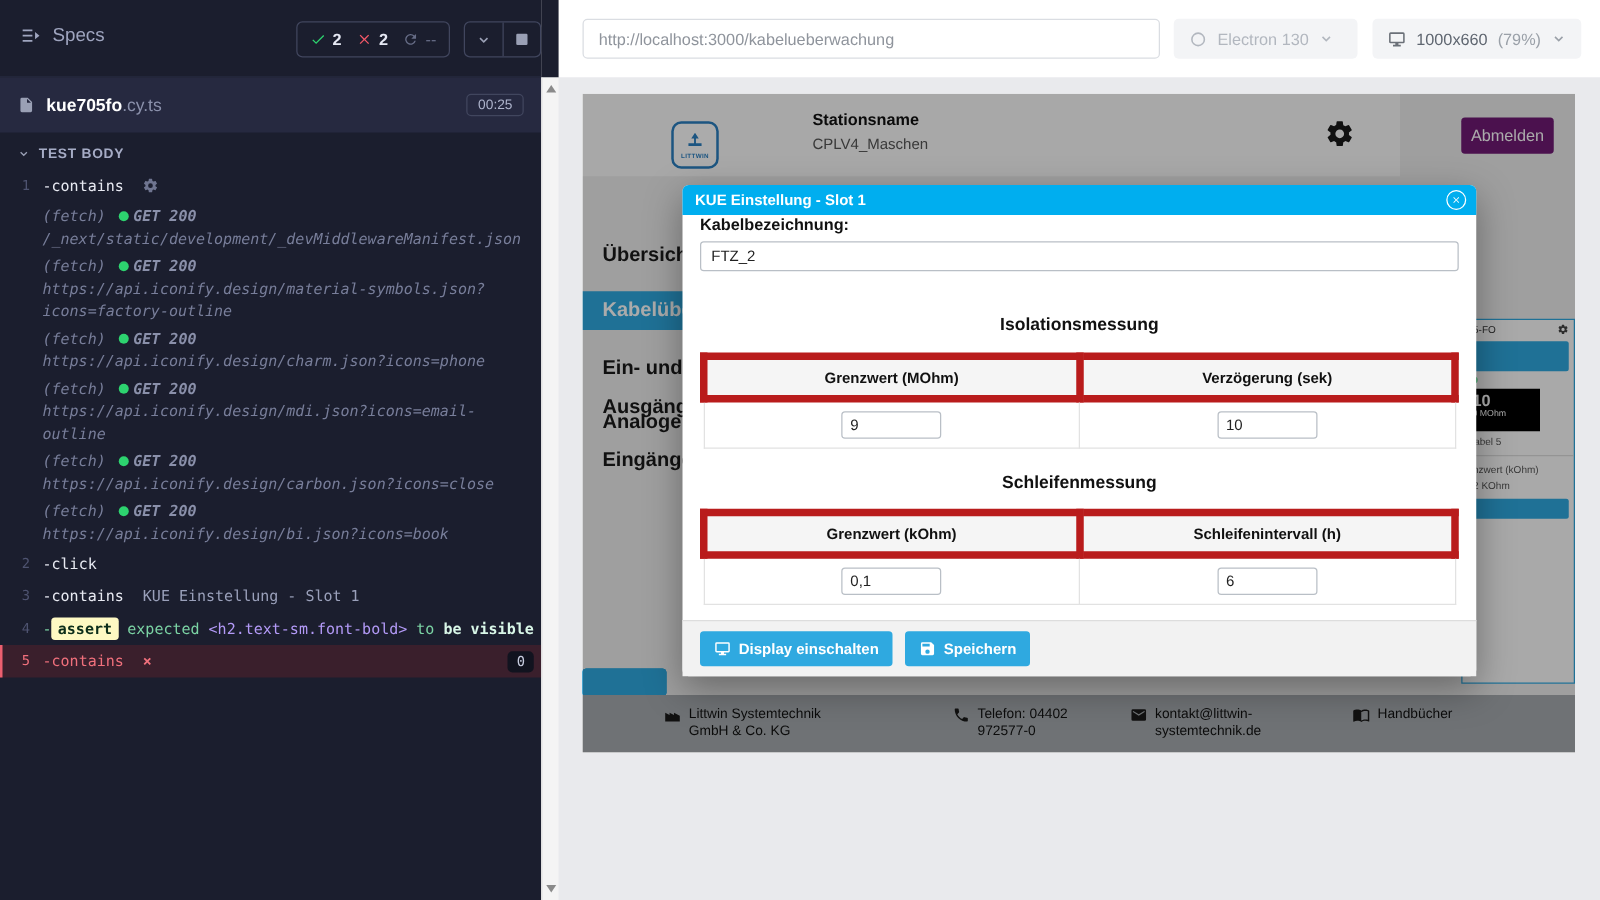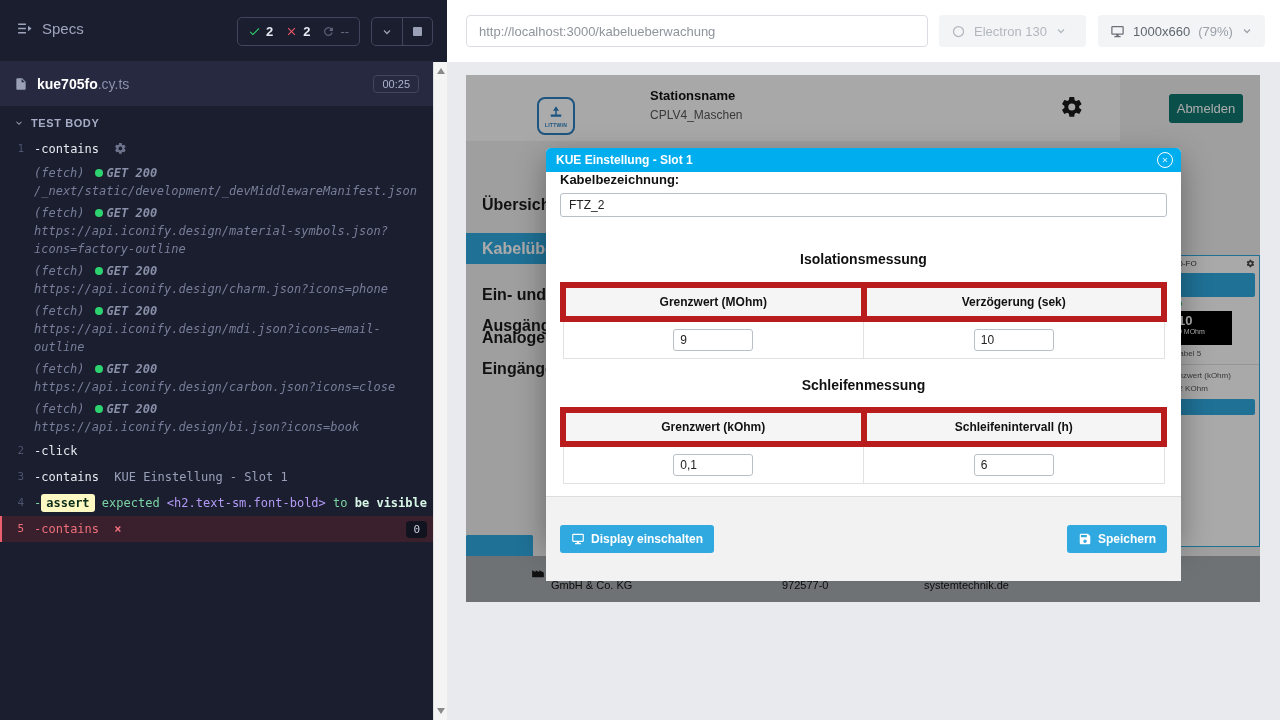--- a/index.html
+++ b/index.html
@@ -78,21 +78,21 @@
 
   
   .app-header { position:absolute; left:0; top:0; width:654px; height:66px; background:#fbfbfb; z-index:1; }
   .logo { position:absolute; left:71px; top:22px; width:38px; height:38px; background:#fff; border:2px solid #2a7fc1; border-radius:8px; display:flex; flex-direction:column; align-items:center; justify-content:center; gap:1px; }
   .logo svg { width:18px; height:16px; fill:#2a7fc1; }
   .logo span { font-size:5px; color:#2a7fc1; font-weight:bold; letter-spacing:.3px; }
   .station { position:absolute; left:184px; top:13px; }
   .station .lbl { font-size:13px; font-weight:bold; color:#111; }
   .station .val { font-size:12px; color:#555; margin-top:5px; }
   .hdr-gear { position:absolute; left:594px; top:20px; width:24px; height:24px; fill:#1a1a1a; cursor:pointer; }
-  .logout-btn { position:absolute; left:703px; top:19px; width:74px; height:29px; background:#0f766e; color:#fff; border:none; border-radius:3px; font-size:13px; font-family:"Liberation Sans",sans-serif; cursor:pointer; }
+  .logout-btn { position:absolute; left:703px; top:19px; width:74px; height:29px; background:#701a75; color:#fff; border:none; border-radius:3px; font-size:13px; font-family:"Liberation Sans",sans-serif; cursor:pointer; }
 
   .nav-item { position:absolute; left:0; width:150px; height:31px; line-height:31px; padding-left:16px; font-size:16px; font-weight:bold; color:#1a1a1a; z-index:1; cursor:pointer; }
   .nav-item.sel { background:#2fa9e0; color:#fff; }
 
   .right-panel { position:absolute; left:703px; top:180px; width:91px; height:292px; background:#fdfdfd; border:1px solid #2fa9e0; z-index:1; font-size:8px; color:#333; }
   .rp-head { display:flex; align-items:center; justify-content:space-between; padding:3px 4px; }
   .rp-head svg { width:9px; height:9px; fill:#444; }
   .rp-cyan { height:24px; background:#2fa9e0; margin:2px 4px; border-radius:2px; }
   .rp-dot { width:6px; height:6px; border-radius:50%; background:#2dd36f; margin:4px 0 4px 6px; }
   .rp-black { width:58px; height:34px; background:#000; color:#fff; margin:2px 0 2px 4px; padding:2px 4px; }
@@ -127,21 +127,21 @@
   .modal-body { padding:0 14px; }
   .fld-label { font-size:13px; font-weight:bold; color:#111; }
   .name-input { margin-top:6px; width:100%; height:24px; border:1px solid #b9bfc6; border-radius:3px; padding:0 8px; font-size:12px; font-family:"Liberation Sans",sans-serif; color:#222; }
   .sec-head { text-align:center; font-size:14px; font-weight:bold; color:#111; margin-top:34px; }
   .sec-head.second { margin-top:18px; }
   .mtable { width:100%; border-collapse:collapse; margin-top:15px; }
   .mtable.second { margin-top:14px; }
   .mtable th { background:#f5f5f5; border:6px solid #b91c1c; font-size:12px; font-weight:bold; padding:7px 4px; color:#111; }
   .mtable td { border:1px solid #e2e2e2; padding:7px 4px; text-align:center; }
   .mtable td input { width:80px; height:22px; border:1px solid #b9bfc6; border-radius:3px; font-size:12px; padding:0 6px; font-family:"Liberation Sans",sans-serif; color:#222; }
-  .modal-foot { margin:12px -14px 0; background:#f2f2f2; border-top:1px solid #ddd; padding:28px 14px; display:flex; justify-content:space-between; gap:10px; border-radius:0 0 0 0; }
+  .modal-foot { margin:12px -14px 0; background:#f2f2f2; border-top:1px solid #ddd; padding:8px 14px; display:flex; justify-content:flex-start; gap:10px; border-radius:0 0 0 0; }
   .cy-btn { height:28px; background:#2fa9e0; border:none; border-radius:3px; color:#fff; font-size:12px; font-weight:bold; font-family:"Liberation Sans",sans-serif; display:flex; align-items:center; gap:6px; padding:0 11px; cursor:pointer; }
   .cy-btn svg { width:14px; height:14px; fill:#fff; }
 </style>
 </head>
 <body>
 
 <div class="stage">
 
   <aside class="reporter">
     <div class="rep-header">

